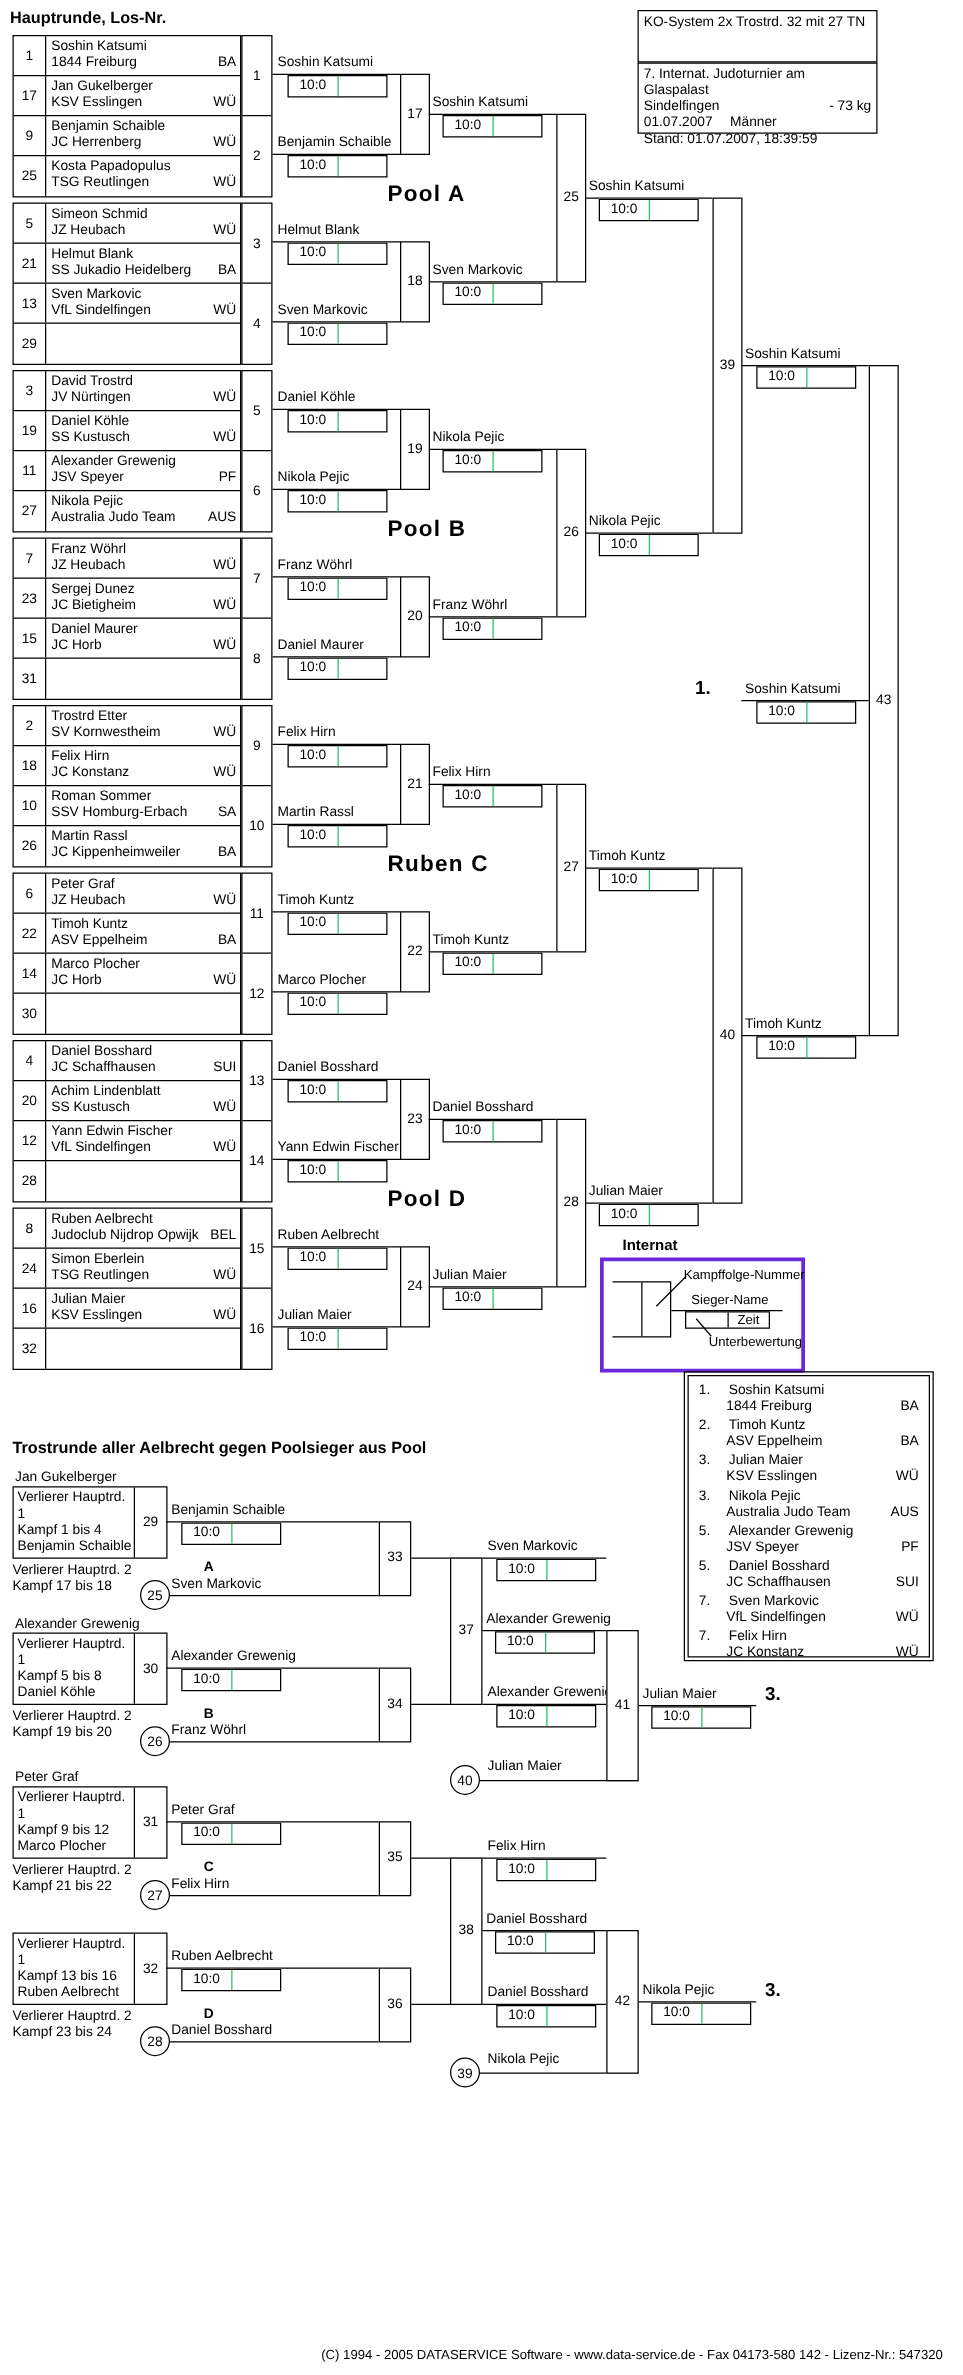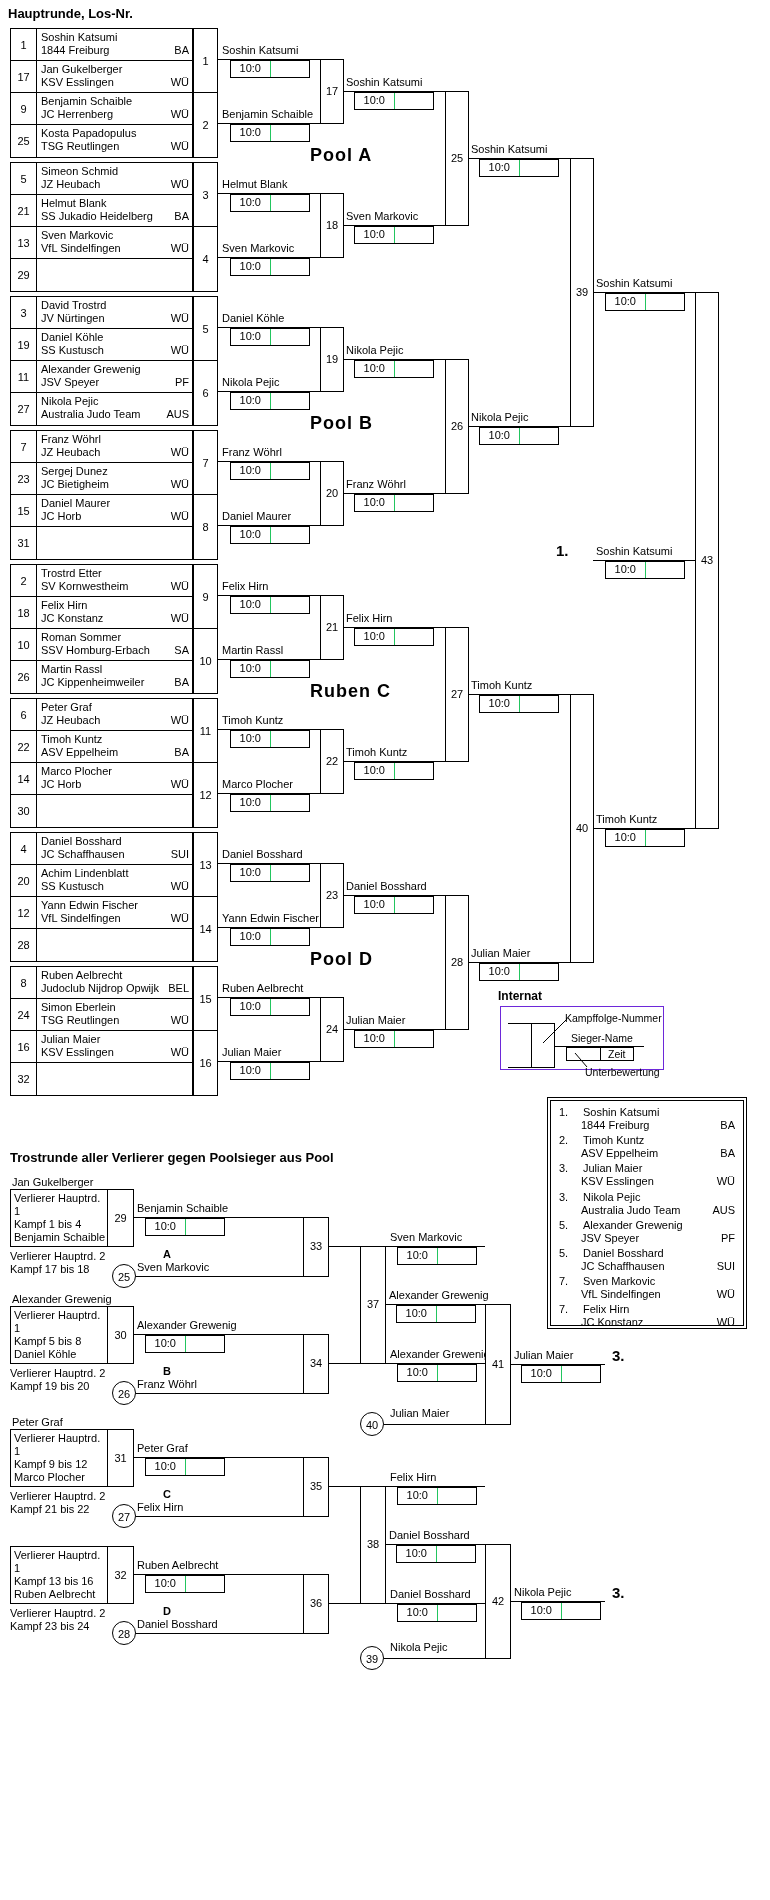--- a/index.html
+++ b/index.html
@@ -25,40 +25,52 @@
   .mcol{position:absolute;left:193px;width:25px;height:130px;border:1px solid #000;box-sizing:border-box}
   .mc{height:64px;display:flex;align-items:center;justify-content:center;border-bottom:1px solid #000;box-sizing:border-box}
   .mc:last-child{border-bottom:none}
   .pool{position:absolute;font-weight:bold;font-size:18px;letter-spacing:1px;white-space:nowrap}
   .place{position:absolute;font-weight:bold;font-size:15px;white-space:nowrap}
   .ibox{position:absolute;left:510px;width:192px;border:1px solid #000;box-sizing:border-box;padding:3px 4px;line-height:13px}
   .tbox{position:absolute;left:10px;width:124px;height:58px;border:1px solid #000;box-sizing:border-box;display:flex}
   .tleft{flex:1;padding:2px 0 0 3px;line-height:13px;position:relative}
   .tbot{position:absolute;left:3px;bottom:2px;white-space:nowrap}
   .tn{width:25px;border-left:1px solid #000;display:flex;align-items:center;justify-content:center}
-  .lgbox{position:absolute;left:500px;top:1006px;width:164px;height:64px;border:1px solid #6d28d9;box-sizing:border-box}
+  .lgbox{position:absolute;left:480px;top:1006px;width:164px;height:92px;border:3px solid #6d28d9;box-sizing:border-box}
   .lgbox .lab{position:absolute;white-space:nowrap;font-size:10.5px}
   .lsc{position:absolute;left:65px;top:40px;width:68px;height:14px;border:1px solid #000;display:flex;box-sizing:border-box}
   .lsc span{flex:1;text-align:center;line-height:12px;font-size:10.5px}
   .lsc span:first-child{border-right:1px solid #000}
   .resbox{position:absolute;left:547px;top:1097px;width:200px;height:232px;border:1px solid #000;box-sizing:border-box}
   .resin{position:absolute;left:2px;top:2px;right:2px;bottom:2px;border:1px solid #000;padding:5px 8px 0 6px;box-sizing:border-box}
   .re{height:28.2px;line-height:13px}
   .re .r1l{display:flex}
   .re .rk{width:24px;padding-left:2px}
   .re .r2l{display:flex;justify-content:space-between;padding-left:24px}
   .foot{position:absolute;left:257px;top:1878px;font-size:10.5px;white-space:nowrap}
 </style>
 </head>
 <body>
 
 <div id="page">
 
   <div class="ttl" style="left:8px;top:6px">Hauptrunde, Los-Nr.</div>
 
+  <div class="ibox" style="top:8px;height:42px">
+    <div>KO-System 2x Trostrd. 32 mit 27 TN</div>
+  </div>
+  <div class="ibox" style="top:50px;height:57px;padding:2px 4px">
+    <div>7. Internat. Judoturnier am Glaspalast</div>
+    <div style="display:flex;justify-content:space-between">
+      <span>Sindelfingen</span>
+      <span>- 73 kg</span>
+    </div>
+    <div><span>01.07.2007</span><span style="margin-left:14px">Männer</span></div>
+    <div>Stand: 01.07.2007, 18:39:59</div>
+  </div>
 
   <div class="grp" style="top:28px">
     <div class="srow">
         <div class="sn">1</div>
         <div class="si">
           <div>Soshin Katsumi</div>
           <div class="l2">
             <span>1844 Freiburg</span>
             <span>BA</span>
           </div>
@@ -754,21 +766,21 @@
             <span>Felix Hirn</span>
           </div>
           <div class="r2l">
             <span>JC Konstanz</span>
             <span>WÜ</span>
           </div>
         </div>
     </div>
   </div>
 
-  <div class="ttl" style="left:10px;top:1150px">Trostrunde aller Verlierer gegen Poolsieger aus Pool</div>
+  <div class="ttl" style="left:10px;top:1150px">Trostrunde aller Aelbrecht gegen Poolsieger aus Pool</div>
 
   <div class="nm" style="left:12px;top:1176px">Jan Gukelberger</div>
   <div class="tbox" style="top:1189px">
       <div class="tleft">
         <div>Verlierer Hauptrd. 1</div>
         <div>Kampf 1 bis 4</div>
         <div class="tbot">Benjamin Schaible</div>
       </div>
       <div class="tn">29</div>
     </div>
@@ -920,13 +932,14 @@
   <div class="vr" style="left:485px;top:1544px;width:26px;height:115px"></div>
     <div class="cnum" style="left:485px;top:1595px;width:26px">42</div>
   <div class="hl" style="left:511px;top:1601px;width:94px"></div>
     <div class="nm" style="left:514px;top:1586px">Nikola Pejic</div>
     <div class="sc" style="left:521px;top:1602px">
       <span>10:0</span>
       <span></span>
     </div>
   <div class="place" style="left:612px;top:1584px">3.</div>
 
+  <div class="foot">(C) 1994 - 2005 DATASERVICE Software - www.data-service.de - Fax 04173-580 142 - Lizenz-Nr.: 547320</div>
 </div>
 
 </body></html>

